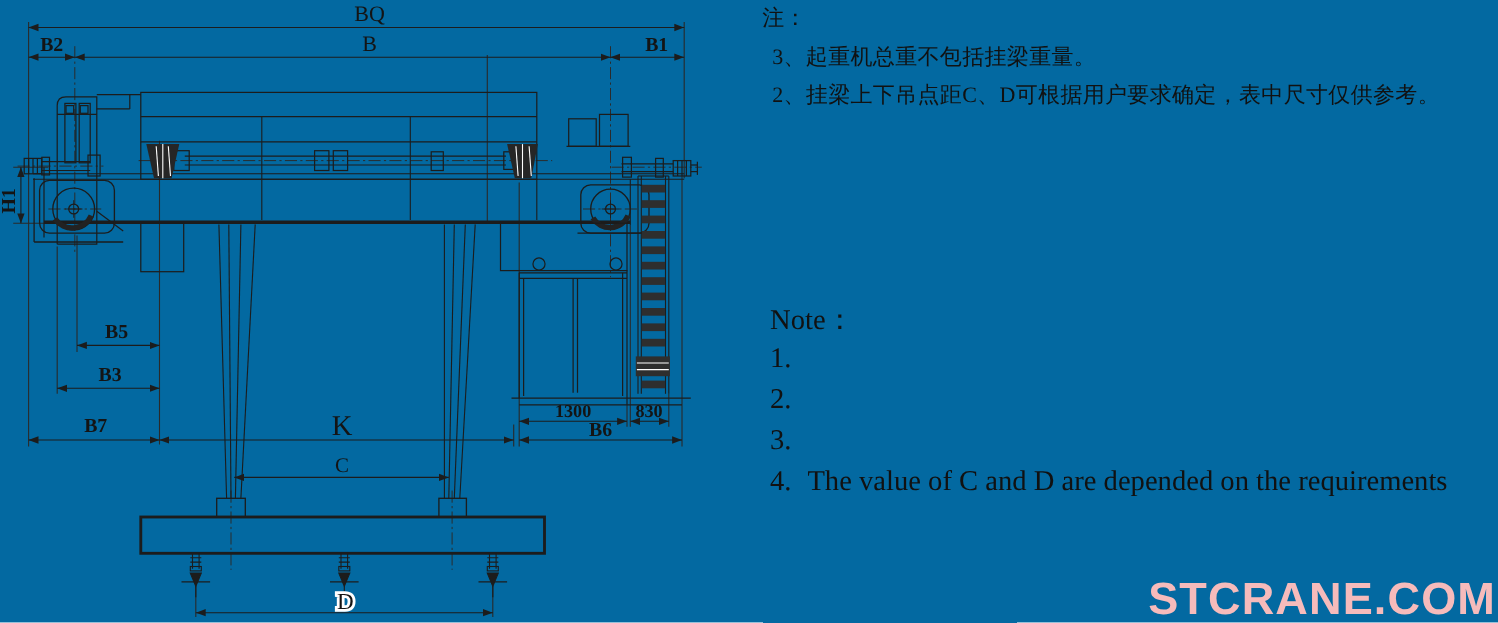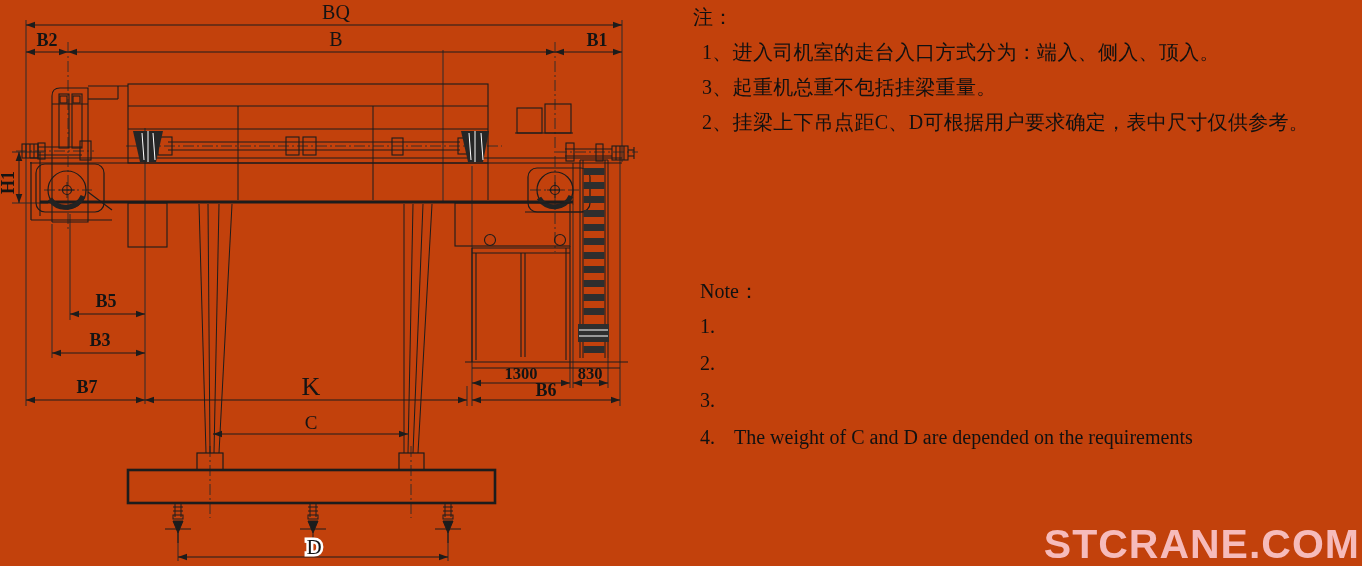--- a/index.html
+++ b/index.html
@@ -1,26 +1,26 @@
 <!DOCTYPE html>
 <html><head>
 <meta charset="utf-8">
 <style>
   html,body{margin:0;padding:0;background:#fff;}
-  .stage{position:relative;width:1362px;height:566px;background:#c2410c;overflow:hidden;
+  .stage{position:relative;width:1362px;height:566px;background:#0369a1;overflow:hidden;
          font-family:"Liberation Serif","DejaVu Serif",serif;color:#111;}
   svg.diagram{position:absolute;left:0;top:0;}
   svg.diagram text{fill:#141414;font-family:"Liberation Serif","DejaVu Serif",serif;}
   .dlab{font-size:18px;font-weight:bold;}
   .dbig{font-size:20px;}
   .dnum{font-size:16.5px;font-weight:bold;}
   .notes-cn{position:absolute;left:693px;top:6px;width:668px;font-size:20px;line-height:22px;}
   .cn-title{margin-bottom:13px;}
   .cn-item{margin:0 0 13px 9px;white-space:nowrap;letter-spacing:0.3px;}
-  .notes-en{position:absolute;left:700px;top:280px;width:662px;font-size:20px;line-height:22px;}
+  .notes-en{position:absolute;left:700px;top:280px;width:662px;font-size:26px;line-height:22px;}
   .en-title{margin-bottom:13px;}
   .en-item{display:flex;margin-bottom:15px;white-space:nowrap;}
   .en-num{width:34px;flex:0 0 34px;}
   .watermark{position:absolute;right:2px;top:521px;font-family:"Liberation Sans","DejaVu Sans",sans-serif;
              font-weight:bold;font-size:41px;letter-spacing:1px;}
 </style>
 </head>
 <body>
 
 <div class="stage">
@@ -281,37 +281,36 @@
     <text class="dlab" x="546" y="396">B6</text>
     <text class="dnum" x="521" y="379">1300</text>
     <text class="dnum" x="590" y="379">830</text>
     <text x="311" y="429" font-size="19">C</text>
     <text x="314" y="554" font-size="21" style="paint-order:stroke" stroke="#ffffff" stroke-width="5">D</text>
   </g>
 </svg>
 
 <div class="notes-cn">
   <div class="cn-title">注：</div>
-  <div class="cn-item">1、进入司机室的走台入口方式分为：端入、侧入、顶入。</div>
   <div class="cn-item">3、起重机总重不包括挂梁重量。</div>
   <div class="cn-item">2、挂梁上下吊点距C、D可根据用户要求确定，表中尺寸仅供参考。</div>
 </div>
 
 <div class="notes-en">
   <div class="en-title">Note：</div>
   <div class="en-item">
     <span class="en-num">1.</span>
   </div>
   <div class="en-item">
     <span class="en-num">2.</span>
   </div>
   <div class="en-item">
     <span class="en-num">3.</span>
   </div>
   <div class="en-item">
     <span class="en-num">4.</span>
-    <span class="en-text">The weight of C and D are depended on the requirements</span>
+    <span class="en-text">The value of C and D are depended on the requirements</span>
   </div>
 </div>
 
 <div class="watermark" style="color: rgb(246, 187, 187);">STCRANE.COM</div>
 
 </div>
 
 </body></html>

